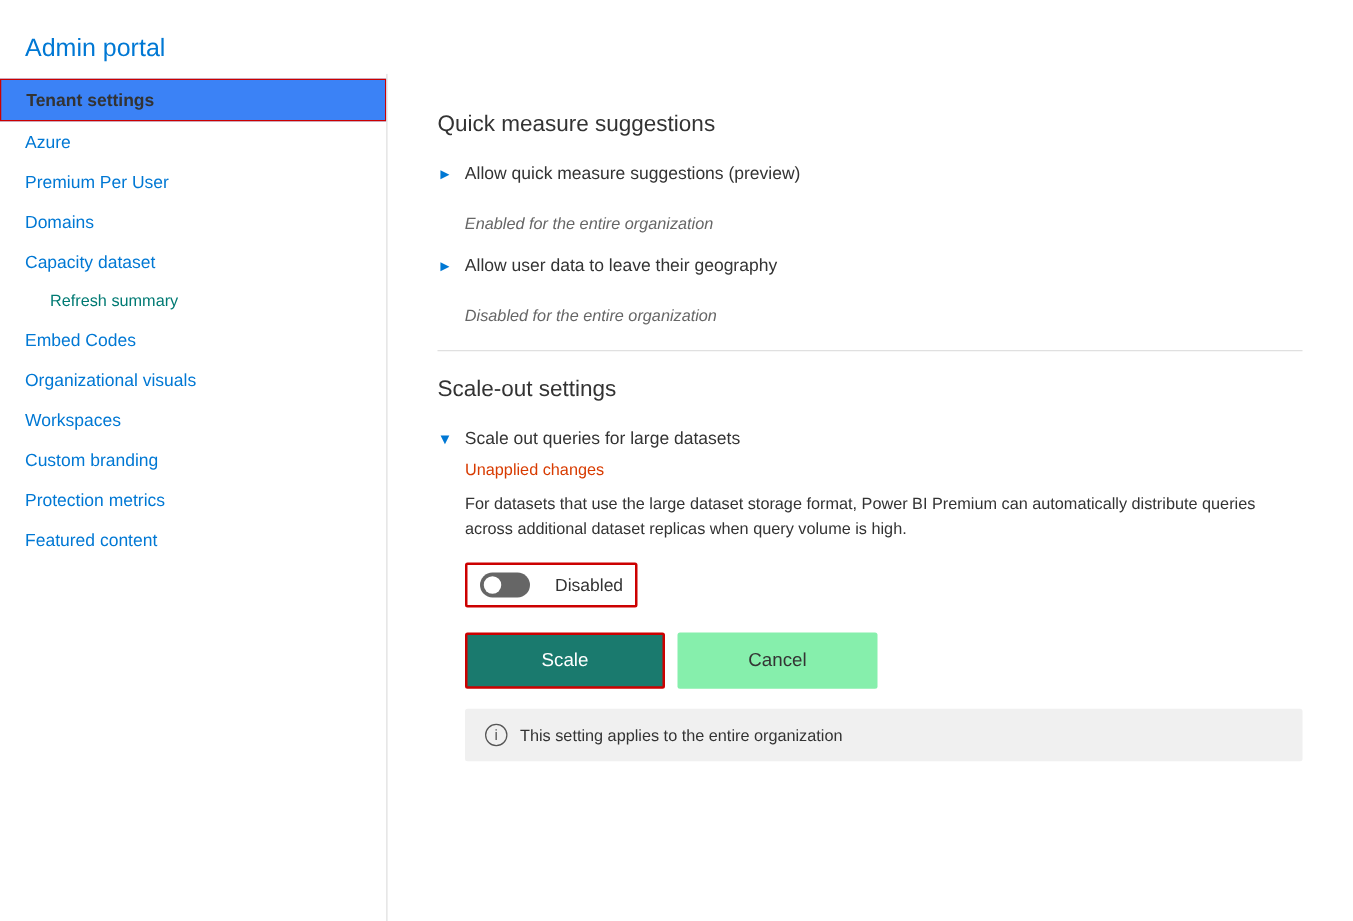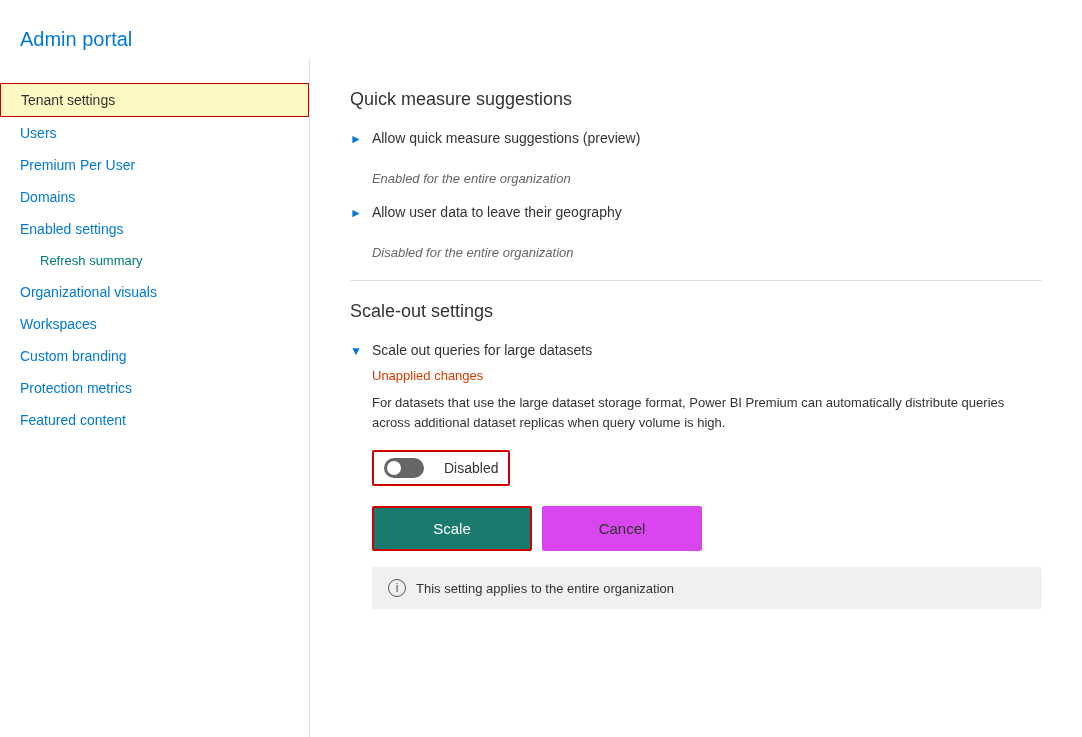--- a/index.html
+++ b/index.html
@@ -17,25 +17,24 @@
 
     .sidebar-item {
       display: block;
       padding: 8px 20px;
       color: #0078d4;
       cursor: pointer;
       font-size: 14px;
       text-decoration: none;
     }
     .sidebar-item.active {
-      background: #fef9c3;
+      background: #3b82f6;
       color: #333;
       border: 1.5px solid #c00;
-      font-weight: 400;
-      margin-top: 20px;
+      font-weight: 700;
     }
     .sidebar-item.sub {
       padding-left: 40px;
       font-size: 13px;
       color: #0078d4;
     }
     .sidebar-item.sub.teal { color: #007a73; }
 
     
     .main-content { flex: 1; overflow-y: auto; padding: 30px 40px; }
@@ -115,21 +114,21 @@
       color: #fff;
       border: 2px solid #c00;
       padding: 12px 40px;
       font-size: 15px;
       cursor: pointer;
       border-radius: 2px;
       min-width: 160px;
     }
 
     .btn-cancel {
-      background: #d946ef;
+      background: #86efac;
       color: #333;
       border: none;
       padding: 12px 40px;
       font-size: 15px;
       cursor: pointer;
       border-radius: 2px;
       min-width: 160px;
     }
 
     .info-banner {
@@ -163,25 +162,26 @@
 <div class="app-container">
   <div class="header">
     <span class="header-title">Admin portal</span>
   </div>
 
   <div class="main-layout">
 
     <nav class="sidebar">
 
     <div class="sidebar-item active">Tenant settings</div>
-        <div class="sidebar-item">Users</div>
+        <div class="sidebar-item">Azure</div>
         <div class="sidebar-item">Premium Per User</div>
         <div class="sidebar-item">Domains</div>
-        <div class="sidebar-item">Enabled settings</div>
+        <div class="sidebar-item">Capacity dataset</div>
         <div class="sidebar-item sub teal">Refresh summary</div>
+        <div class="sidebar-item">Embed Codes</div>
         <div class="sidebar-item">Organizational visuals</div>
         <div class="sidebar-item">Workspaces</div>
         <div class="sidebar-item">Custom branding</div>
         <div class="sidebar-item">Protection metrics</div>
         <div class="sidebar-item">Featured content</div>
       </nav>
 
     <main class="main-content">
 
       <div>

